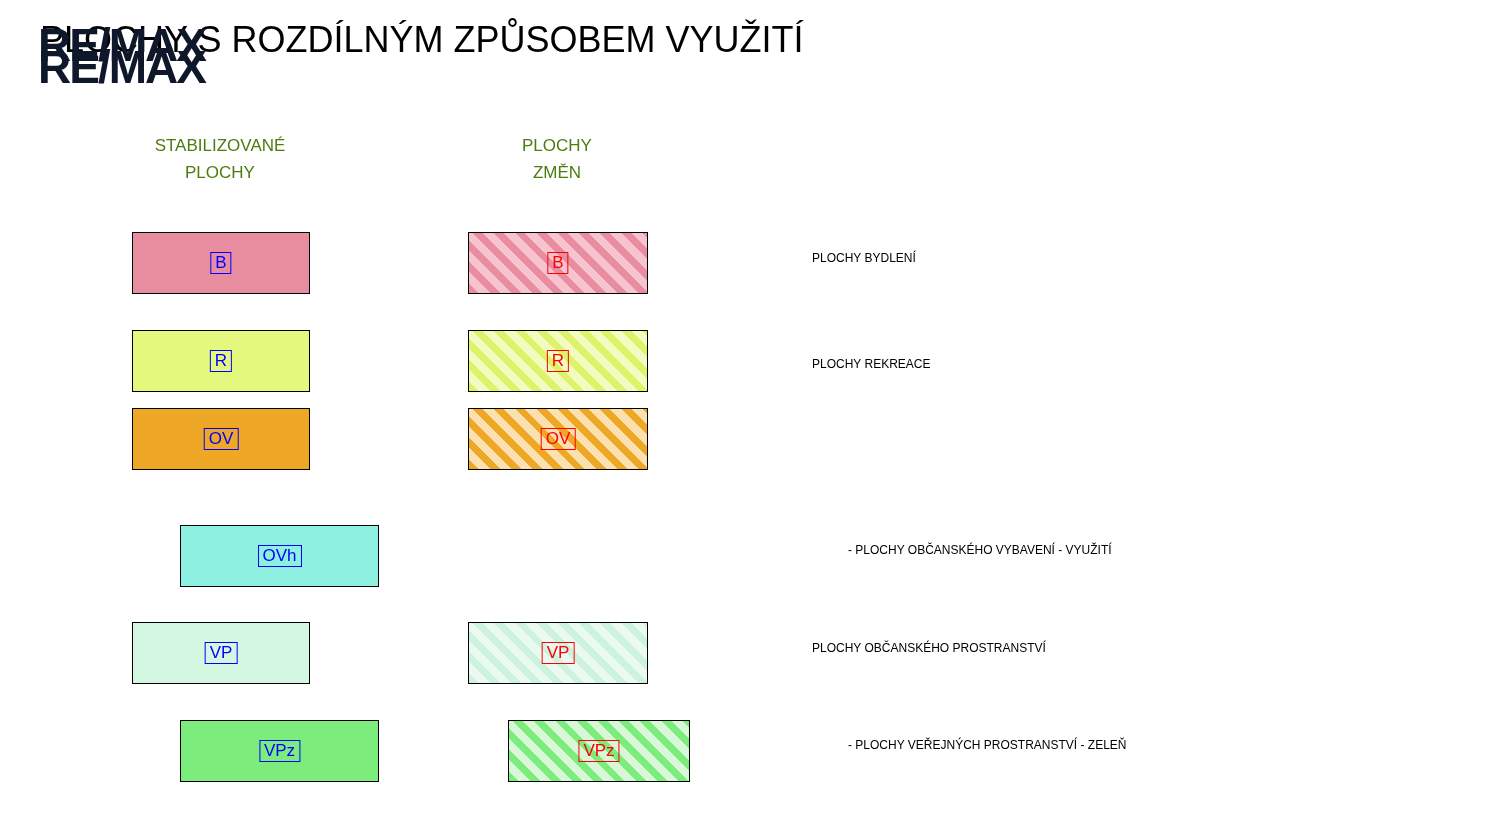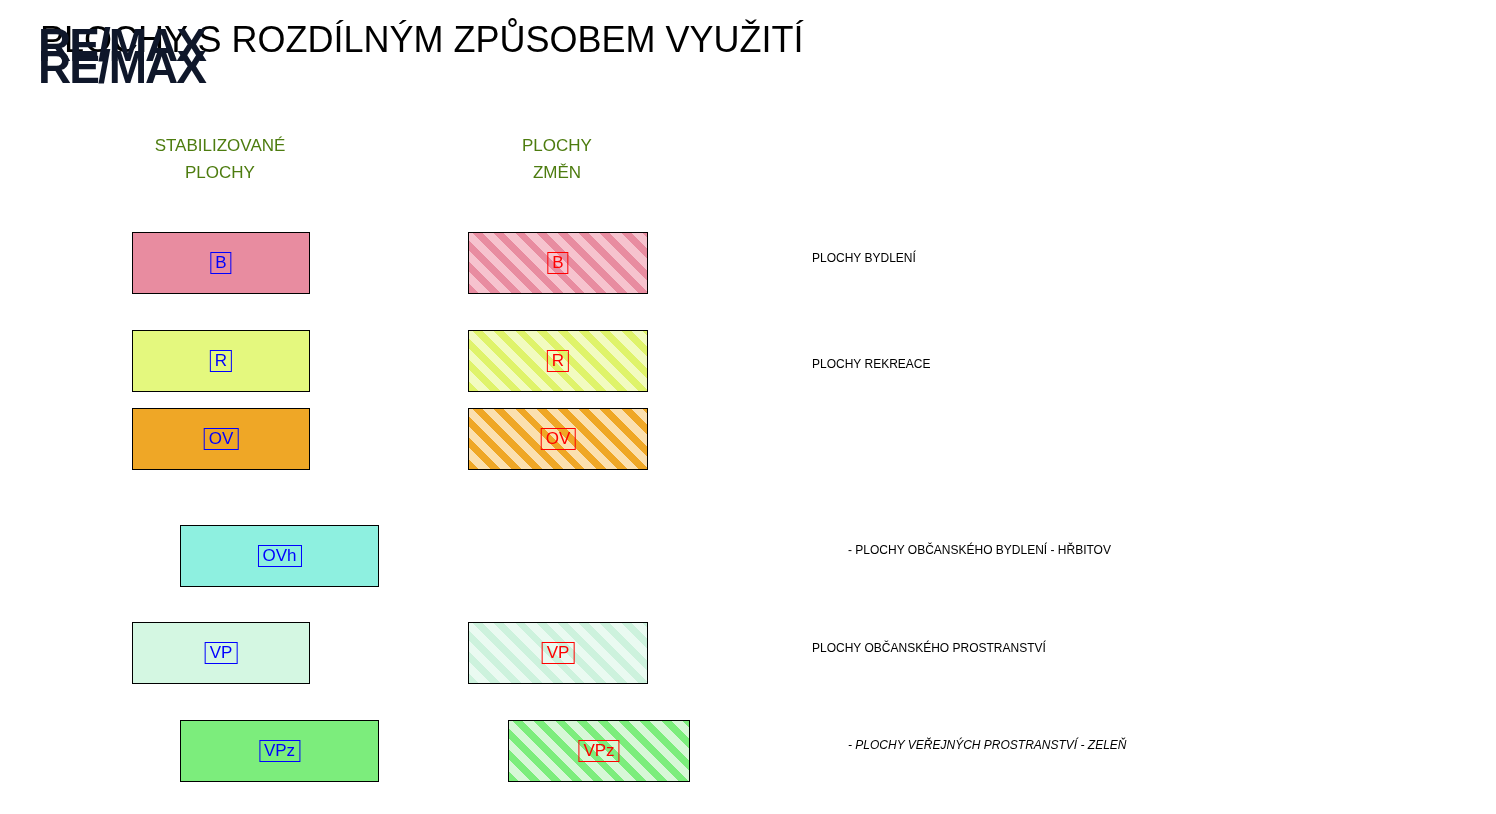--- a/index.html
+++ b/index.html
@@ -148,16 +148,16 @@
           <span class="code code-blue">VPz</span>
         </div>
         <div class="swatch s-mid-i" style="background: repeating-linear-gradient(45deg, rgb(124, 237, 124) 0px, rgb(124, 237, 124) 7px, rgb(215, 247, 215) 7px, rgb(215, 247, 215) 15px);">
           <span class="code code-red">VPz</span>
         </div>
       </div>
     </div>
 
 <div class="label" style="top: 246px; left: 812px;">PLOCHY BYDLENÍ</div>
     <div class="label" style="top: 352px; left: 812px;">PLOCHY REKREACE</div>
-    <div class="label" style="top: 538px; left: 848px;">- PLOCHY OBČANSKÉHO BYDLENÍ - HŘBITOV</div>
+    <div class="label" style="top: 538px; left: 848px;">- PLOCHY OBČANSKÉHO VYBAVENÍ - VYUŽITÍ</div>
     <div class="label" style="top: 636px; left: 812px;">PLOCHY OBČANSKÉHO PROSTRANSTVÍ</div>
-    <div class="label" style="top: 733px; left: 848px; font-style: italic;">- PLOCHY VEŘEJNÝCH PROSTRANSTVÍ - ZELEŇ</div>
+    <div class="label" style="top: 733px; left: 848px;">- PLOCHY VEŘEJNÝCH PROSTRANSTVÍ - ZELEŇ</div>
   </div>
 
 </body></html>

